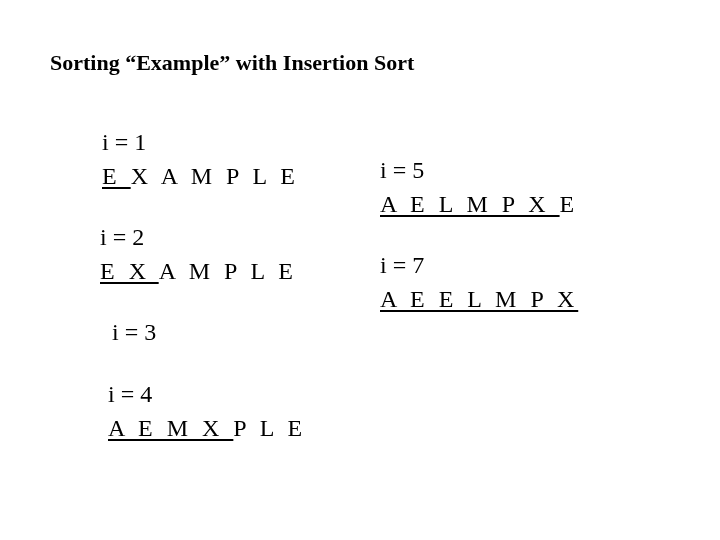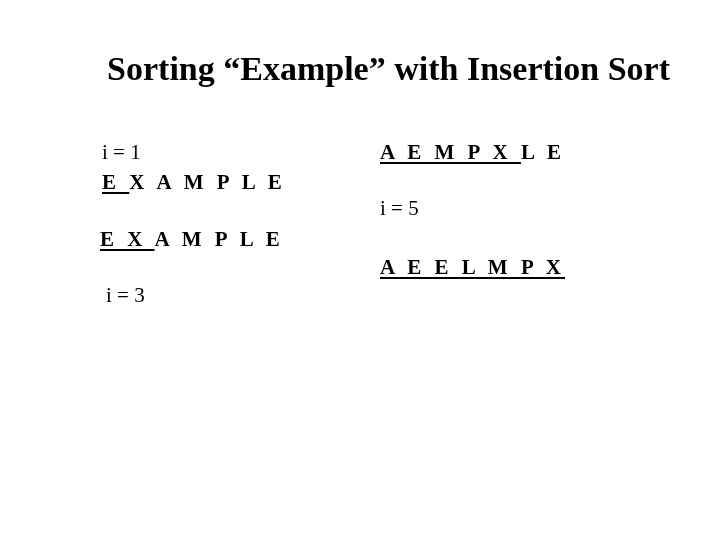--- a/index.html
+++ b/index.html
@@ -5,79 +5,82 @@
     * { margin: 0; padding: 0; box-sizing: border-box; }
     body {
       width: 720px;
       height: 540px;
       background: #ffffff;
       font-family: "Times New Roman", Times, serif;
       color: #000000;
       padding: 50px 50px 0 50px;
     }
     .title {
-      font-size: 34px;
+      font-size: 22px;
       font-weight: bold;
-      text-align: right;
+      text-align: left;
       margin-bottom: 50px;
     }
     .columns {
       display: flex;
       gap: 40px;
       padding: 0 50px;
     }
     .col {
       flex: 1;
       display: flex;
       flex-direction: column;
       gap: 28px;
     }
     .step {
-      font-size: 21px;
+      font-size: 24px;
       line-height: 1.35;
     }
     .step .index {
       display: block;
       margin-bottom: 2px;
     }
     .step .letters {
       letter-spacing: 4px;
-      font-weight: bold;
     }
     .u { text-decoration: underline; text-underline-offset: 3px; }
     .col1 .step:nth-child(1) { margin-left: 2px; }
     .col1 .step:nth-child(2) { margin-left: 0px; }
-    .col1 .step:nth-child(3) { margin-left: 6px; }
+    .col1 .step:nth-child(3) { margin-left: 12px; }
     .col1 .step:nth-child(4) { margin-left: 8px; }
   </style>
 </head>
 <body>
 
 <h1 class="title">Sorting “Example” with Insertion Sort</h1>
 
 <div class="columns">
   <div class="col col1">
     <div class="step">
       <span class="index">i = 1</span>
       <span class="letters"><span class="u">E </span><span>X A M P L E</span></span>
     </div>
     <div class="step">
+      <span class="index">i = 2</span>
       <span class="letters"><span class="u">E X </span><span>A M P L E</span></span>
     </div>
     <div class="step">
       <span class="index">i = 3</span>
     </div>
     <div class="step">
+      <span class="index">i = 4</span>
+      <span class="letters"><span class="u">A E M X </span><span>P L E</span></span>
     </div>
   </div>
 
   <div class="col col2">
     <div class="step">
-      <span class="letters"><span class="u">A E M P X  </span><span>L E</span></span>
     </div>
     <div class="step">
       <span class="index">i = 5</span>
+      <span class="letters"><span class="u">A E L M P X </span><span>E</span></span>
     </div>
     <div class="step">
+      <span class="index">i = 7</span>
       <span class="letters"><span class="u">A E E L M P X</span><span></span></span>
     </div>
   </div>
 </div>
 
 </body></html>

